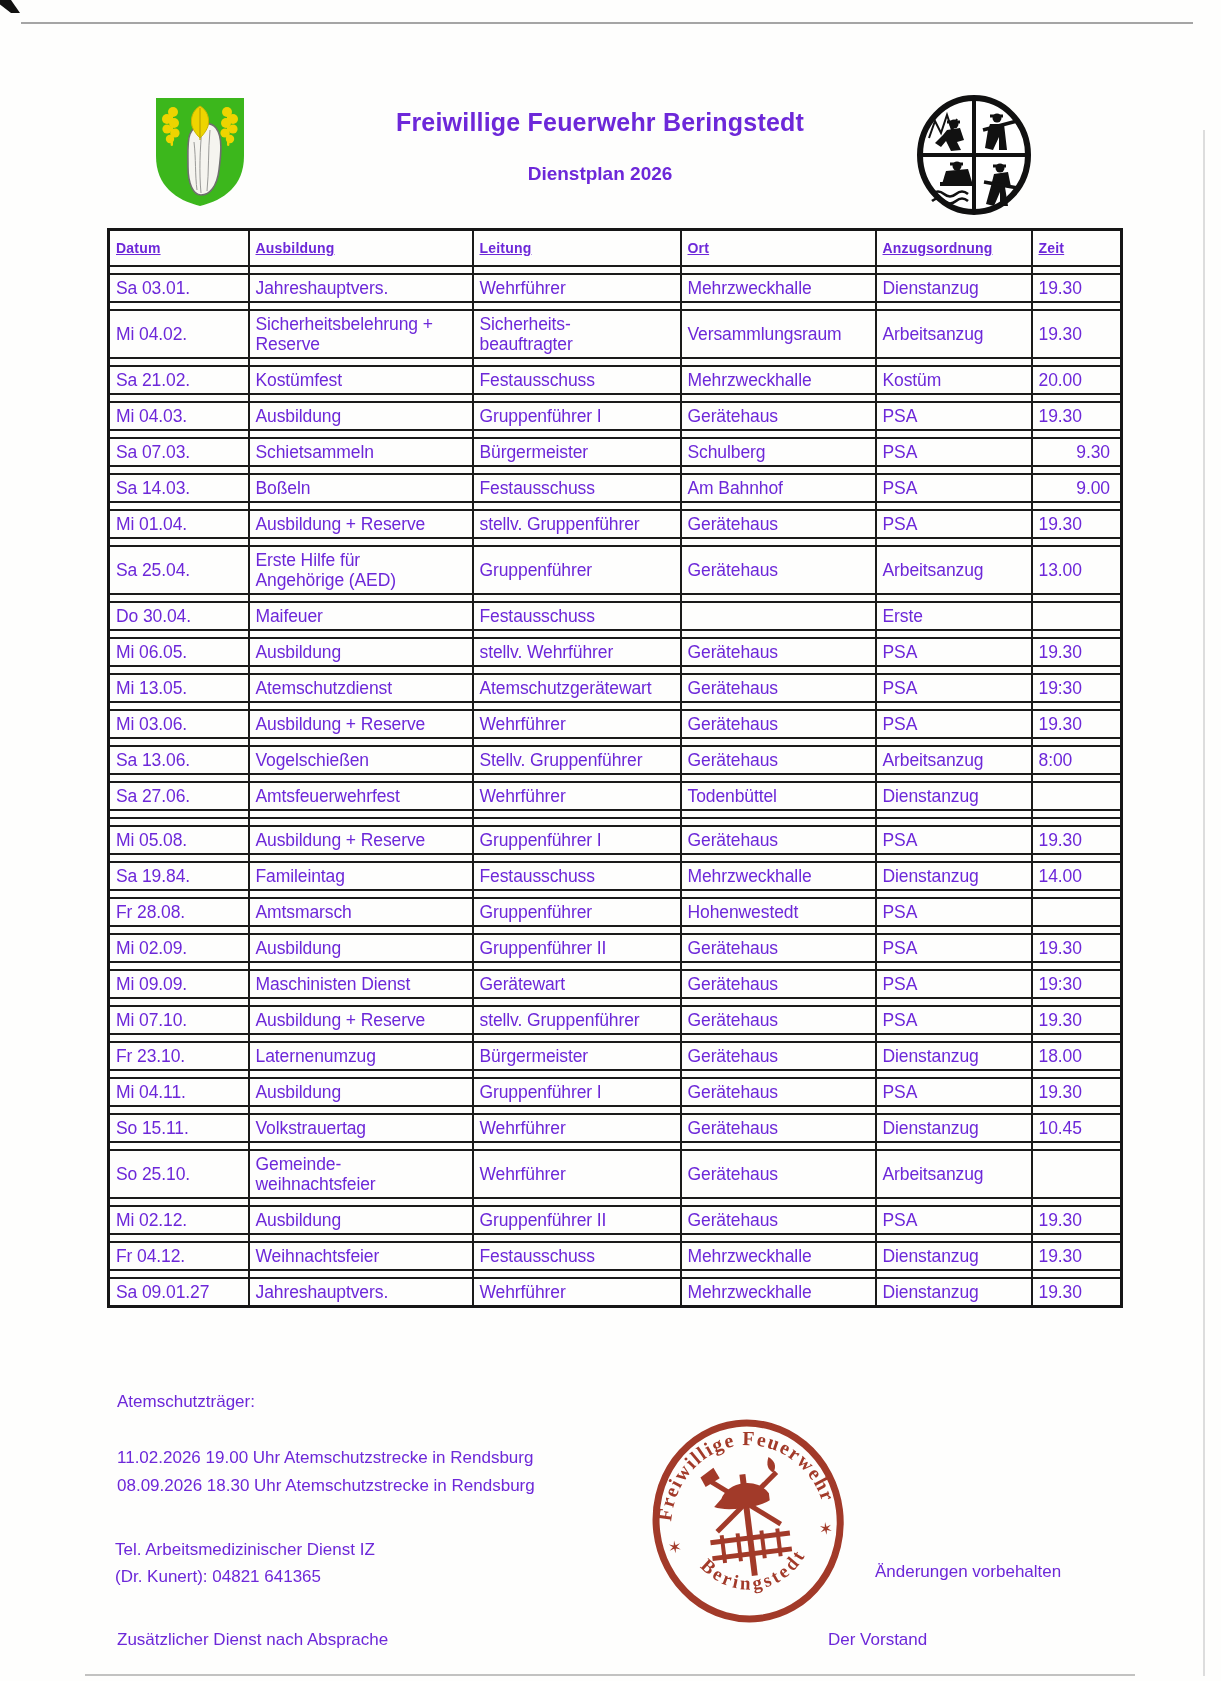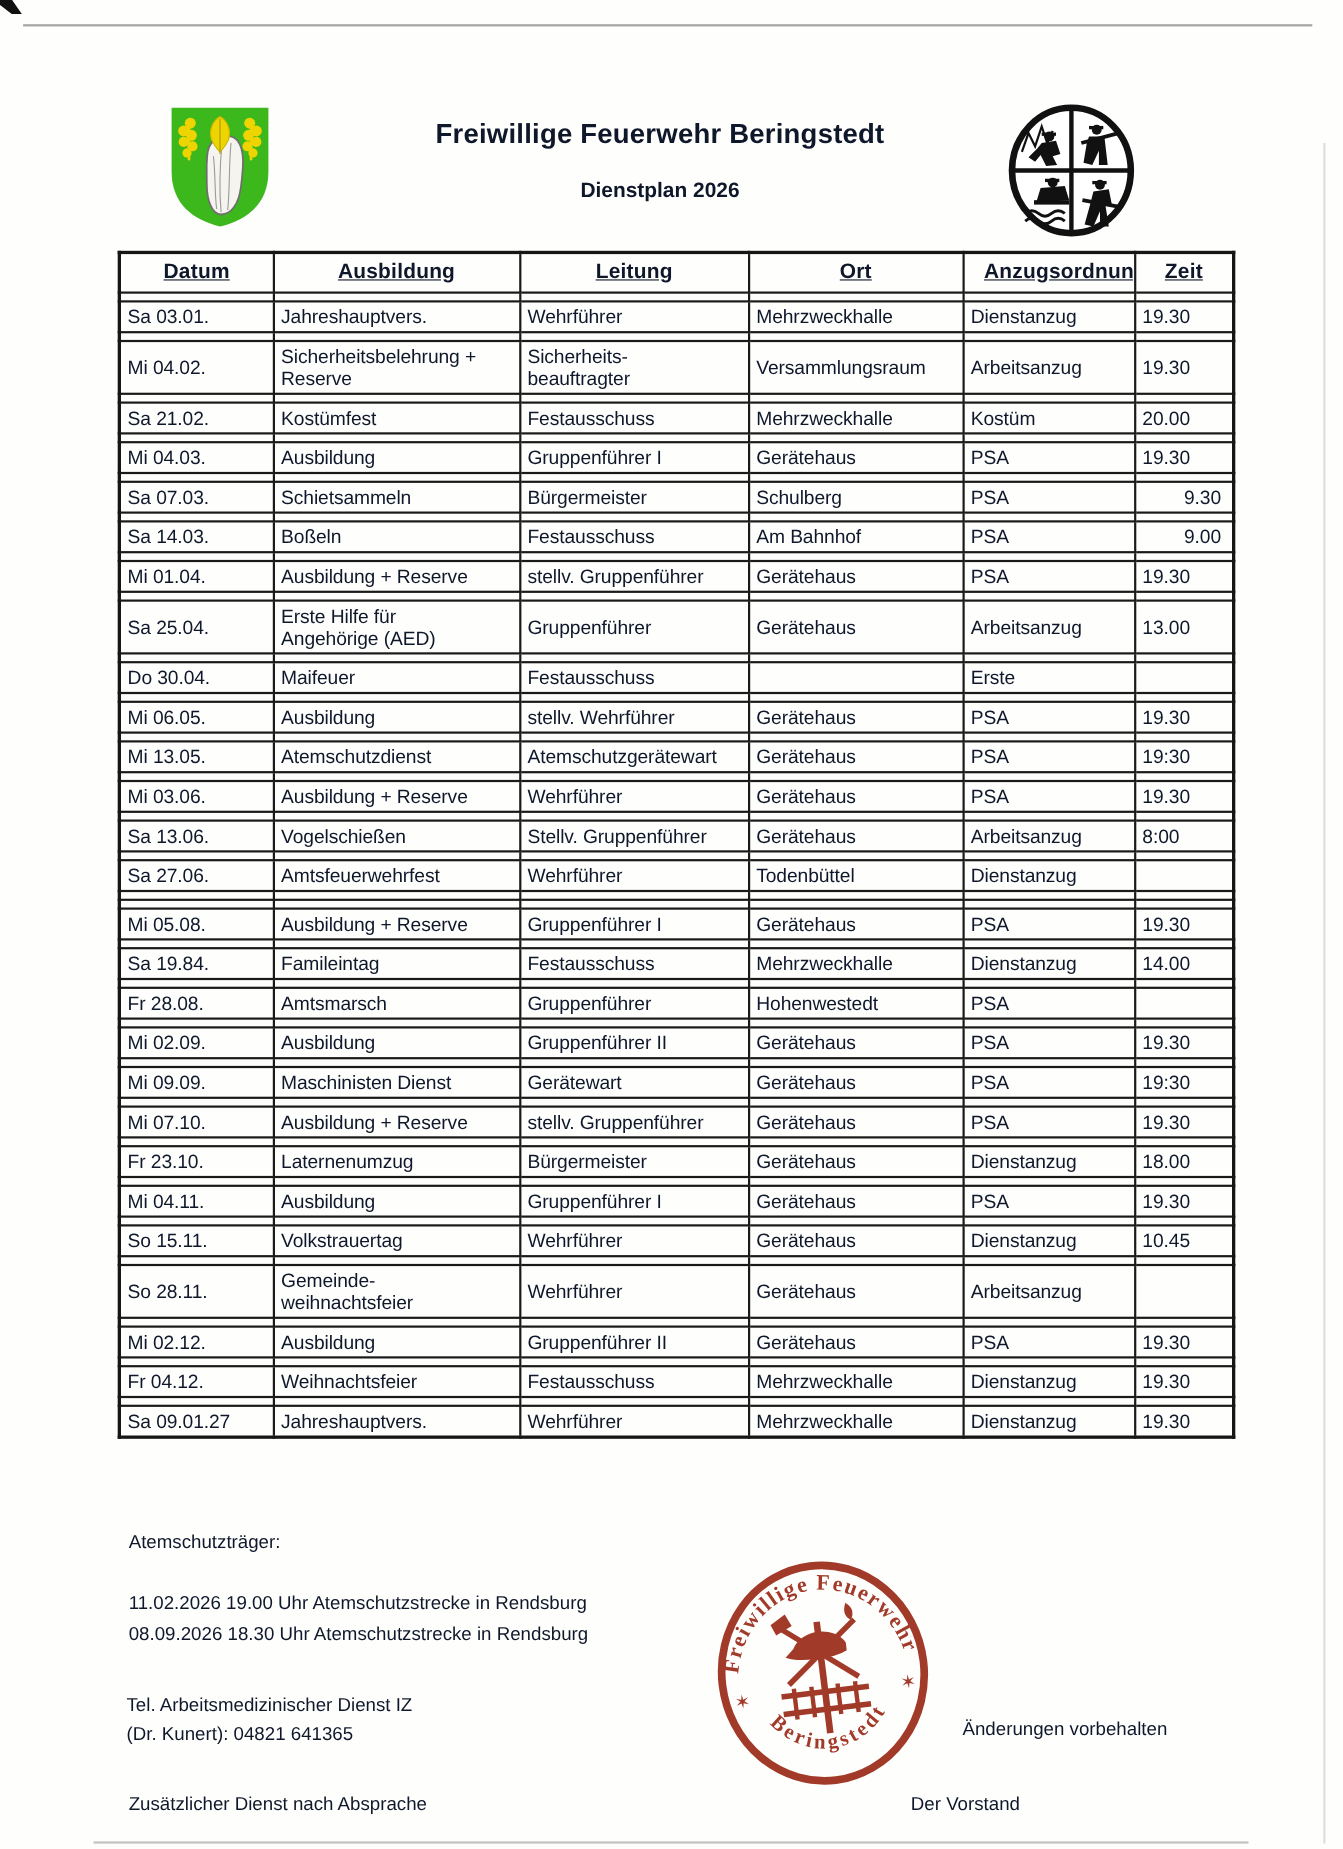--- a/index.html
+++ b/index.html
@@ -1,41 +1,41 @@
 <!DOCTYPE html>
 <html><head>
 <meta charset="utf-8">
 <style>
   html,body{margin:0;padding:0;background:#e8e8e8;}
   .page{
     position:relative; width:1221px; height:1681px; margin:0 auto;
     background:#fefefd; overflow:hidden;
-    font-family:"Liberation Sans", sans-serif; color:#0f172a;
+    font-family:"Liberation Sans", sans-serif; color:#6d28d9;
   }
   
   .corner-mark{position:absolute;left:0;top:0;width:20px;height:13px;background:#111;
     clip-path:polygon(0 0,55% 0,100% 100%,55% 100%,0 35%);}
   .scanline-top{position:absolute;left:21px;top:22px;width:1172px;height:2px;background:#8f8f8f;opacity:.8;}
   .scanline-bottom{position:absolute;left:85px;top:1674px;width:1050px;height:2px;background:#9a9a9a;opacity:.6;}
   .scanline-right{position:absolute;left:1203px;top:130px;width:2px;height:1546px;background:#b5b5b5;opacity:.45;}
 
   
   .doc-header{position:absolute;left:250px;top:108px;width:700px;text-align:center;}
   .doc-title{font-size:25px;font-weight:bold;letter-spacing:.2px;}
   .doc-subtitle{font-size:19px;font-weight:bold;margin-top:26px;}
   .crest{position:absolute;left:152px;top:94px;width:96px;height:116px;}
   .emblem{position:absolute;left:916px;top:94px;width:116px;height:122px;}
 
   
   .tbl-wrap{position:absolute;left:107px;top:228px;}
   table.schedule{border-collapse:collapse;table-layout:fixed;width:1013px;border:3px solid #161616;}
   table.schedule th, table.schedule td{border:2px solid #1a1a1a;overflow:hidden;}
   table.schedule th{
-    font-size:19px;font-weight:bold;text-decoration:underline;text-align:center;
-    padding:4px 18px;height:26px;letter-spacing:.2px;
+    font-size:14px;font-weight:bold;text-decoration:underline;text-align:left;
+    padding:4px 6px;height:26px;letter-spacing:.2px;
   }
   table.schedule td{
     font-size:17.5px;line-height:20px;padding:3px 6px;vertical-align:middle;
     white-space:pre-line;letter-spacing:-.1px;
   }
   table.schedule tr.spacer td{height:6px;padding:0;}
   table.schedule td.num{text-align:right;padding-right:10px;padding-left:32px;}
 
   
   .ft{position:absolute;font-size:17px;line-height:28px;}
@@ -530,21 +530,21 @@
           </tr>
           <tr class="spacer">
             <td></td>
             <td></td>
             <td></td>
             <td></td>
             <td></td>
             <td></td>
           </tr>
           <tr>
-            <td>So 28.11.</td>
+            <td>So 25.10.</td>
             <td>Gemeinde-
 weihnachtsfeier</td>
             <td>Wehrführer</td>
             <td>Gerätehaus</td>
             <td>Arbeitsanzug</td>
             <td></td>
           </tr>
           <tr class="spacer">
             <td></td>
             <td></td>

